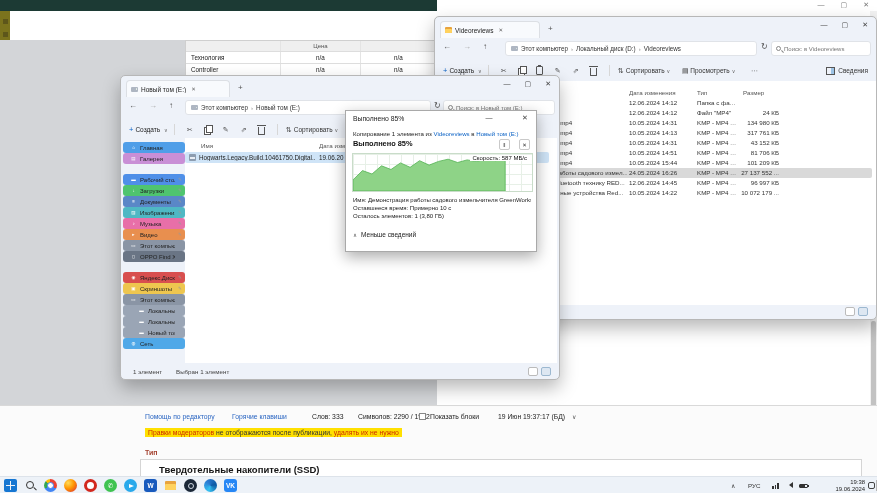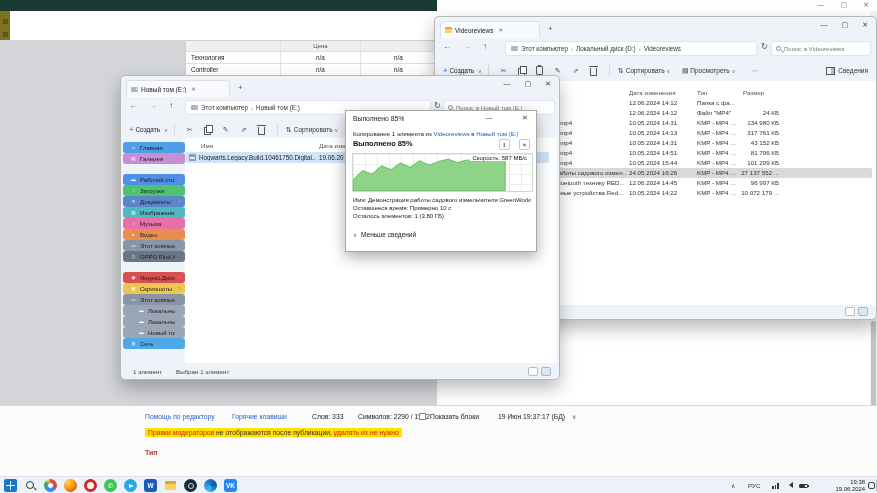--- a/index.html
+++ b/index.html
@@ -223,20 +223,23 @@
     <span class="ed-text" style="left:312px">Слов: 333</span>
     <span class="ed-text" style="left:358px">Символов: 2290 / 1982</span>
     <span class="ed-check"></span>
     <span class="ed-text" style="left:430px">Показать блоки</span>
     <span class="ed-text" style="left:498px">19 Июн 19:37:17 (БД)</span>
     <span class="ed-caret">∨</span>
     <div class="notice">
       <span class="red">Правки модераторов</span><span class="blk"> не отображаются после публикации, </span><span class="red">удалять их не нужно</span>
     </div>
     <div class="fld-label">Тип</div>
+    <div class="section">
+      <span class="ttl">Твердотельные накопители (SSD)</span>
+    </div>
   </div>
 
   <div class="win" style="left:434px;top:16px;width:443px;height:304px;">
     <div class="tabbar">
       <div class="tab" style="width:100px">
         <span class="folder-ic"></span>
         <span class="tab-label">Videoreviews</span>
         <span class="tab-close">✕</span>
       </div>
       <span class="newtab" style="left:113px">+</span>

